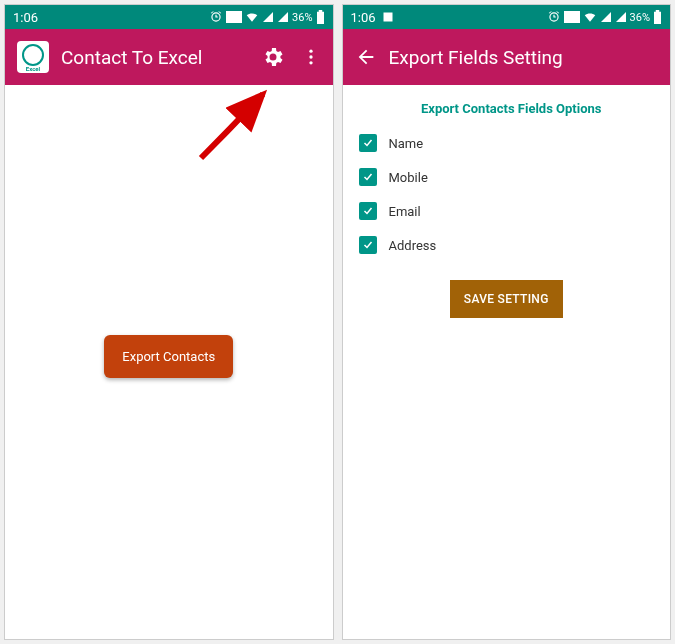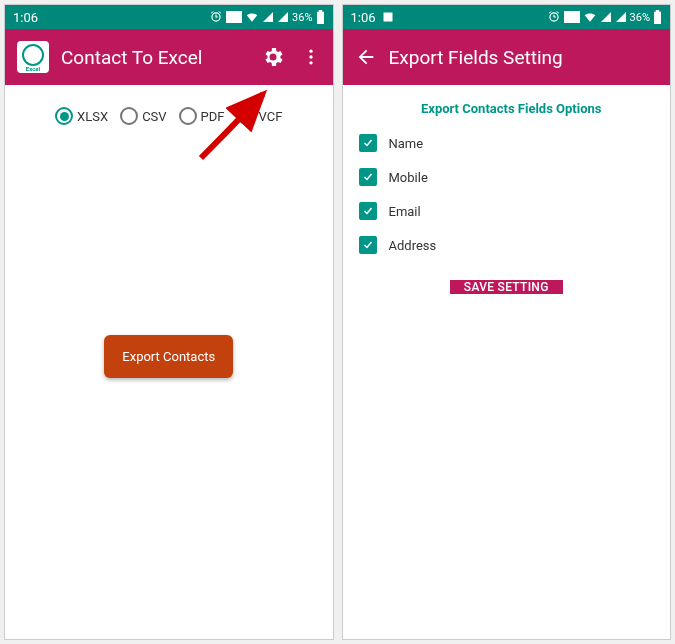--- a/index.html
+++ b/index.html
@@ -64,22 +64,22 @@
     display: flex; align-items: center; gap: 12px;
     padding: 8px 0; font-size: 13px; color: #333; cursor: pointer;
   }
   .checkbox {
     width: 18px; height: 18px; background: #009688; border-radius: 2px;
     display: flex; align-items: center; justify-content: center;
   }
   .checkbox svg { stroke: #fff; stroke-width: 3; fill: none; }
   .save-row { display: flex; justify-content: center; margin-top: 18px; }
   .save-btn {
-    background: #be185d; color: #fff; border: none;
-    padding: 0 14px; font-size: 12px; font-weight: 500; cursor: pointer;
+    background: #a16207; color: #fff; border: none;
+    padding: 12px 14px; font-size: 12px; font-weight: 500; cursor: pointer;
     letter-spacing: 0.3px;
   }
   
   .arrow {
     position: absolute; top: 3px; left: 186px; pointer-events: none;
   }
 </style>
 </head>
 <body>
 
@@ -118,38 +118,20 @@
           <path d="M19.4 13a7.5 7.5 0 0 0 0-2l2.1-1.6-2-3.4-2.5 1a7.5 7.5 0 0 0-1.7-1L15 3h-4l-.3 2.9a7.5 7.5 0 0 0-1.7 1l-2.5-1-2 3.4L6.6 11a7.5 7.5 0 0 0 0 2L4.5 14.6l2 3.4 2.5-1a7.5 7.5 0 0 0 1.7 1L11 21h4l.3-2.9a7.5 7.5 0 0 0 1.7-1l2.5 1 2-3.4L19.4 13zM12 15.5A3.5 3.5 0 1 1 12 8.5a3.5 3.5 0 0 1 0 7z"></path>
         </svg>
       <svg class="more-icon" width="20" height="20" viewBox="0 0 24 24" fill="#fff">
           <circle cx="12" cy="5" r="2"></circle>
           <circle cx="12" cy="12" r="2"></circle>
           <circle cx="12" cy="19" r="2"></circle>
         </svg>
     </div>
   </div>
   <div class="content">
-    <div class="radio-row">
-      <label class="radio-item">
-          <span class="radio checked"></span>
-          <span>XLSX</span>
-        </label>
-      <label class="radio-item">
-          <span class="radio"></span>
-          <span>CSV</span>
-        </label>
-      <label class="radio-item">
-          <span class="radio"></span>
-          <span>PDF</span>
-        </label>
-      <label class="radio-item">
-          <span class="radio"></span>
-          <span>VCF</span>
-        </label>
-    </div>
     <div class="action-buttons">
       <button class="teal-btn">Export Contacts</button>
     </div>
     <svg class="arrow" width="90" height="80" viewBox="0 0 90 80">
       <defs>
           <marker id="ah" markerWidth="8" markerHeight="8" refX="6" refY="3" orient="auto">
             <path d="M0 0 L7 3 L0 6 Z" fill="#d40000"></path>
           </marker>
         </defs>
       <path d="M10 70 Q 40 40 72 6" stroke="#d40000" stroke-width="6" fill="none" marker-end="url(#ah)"></path>

